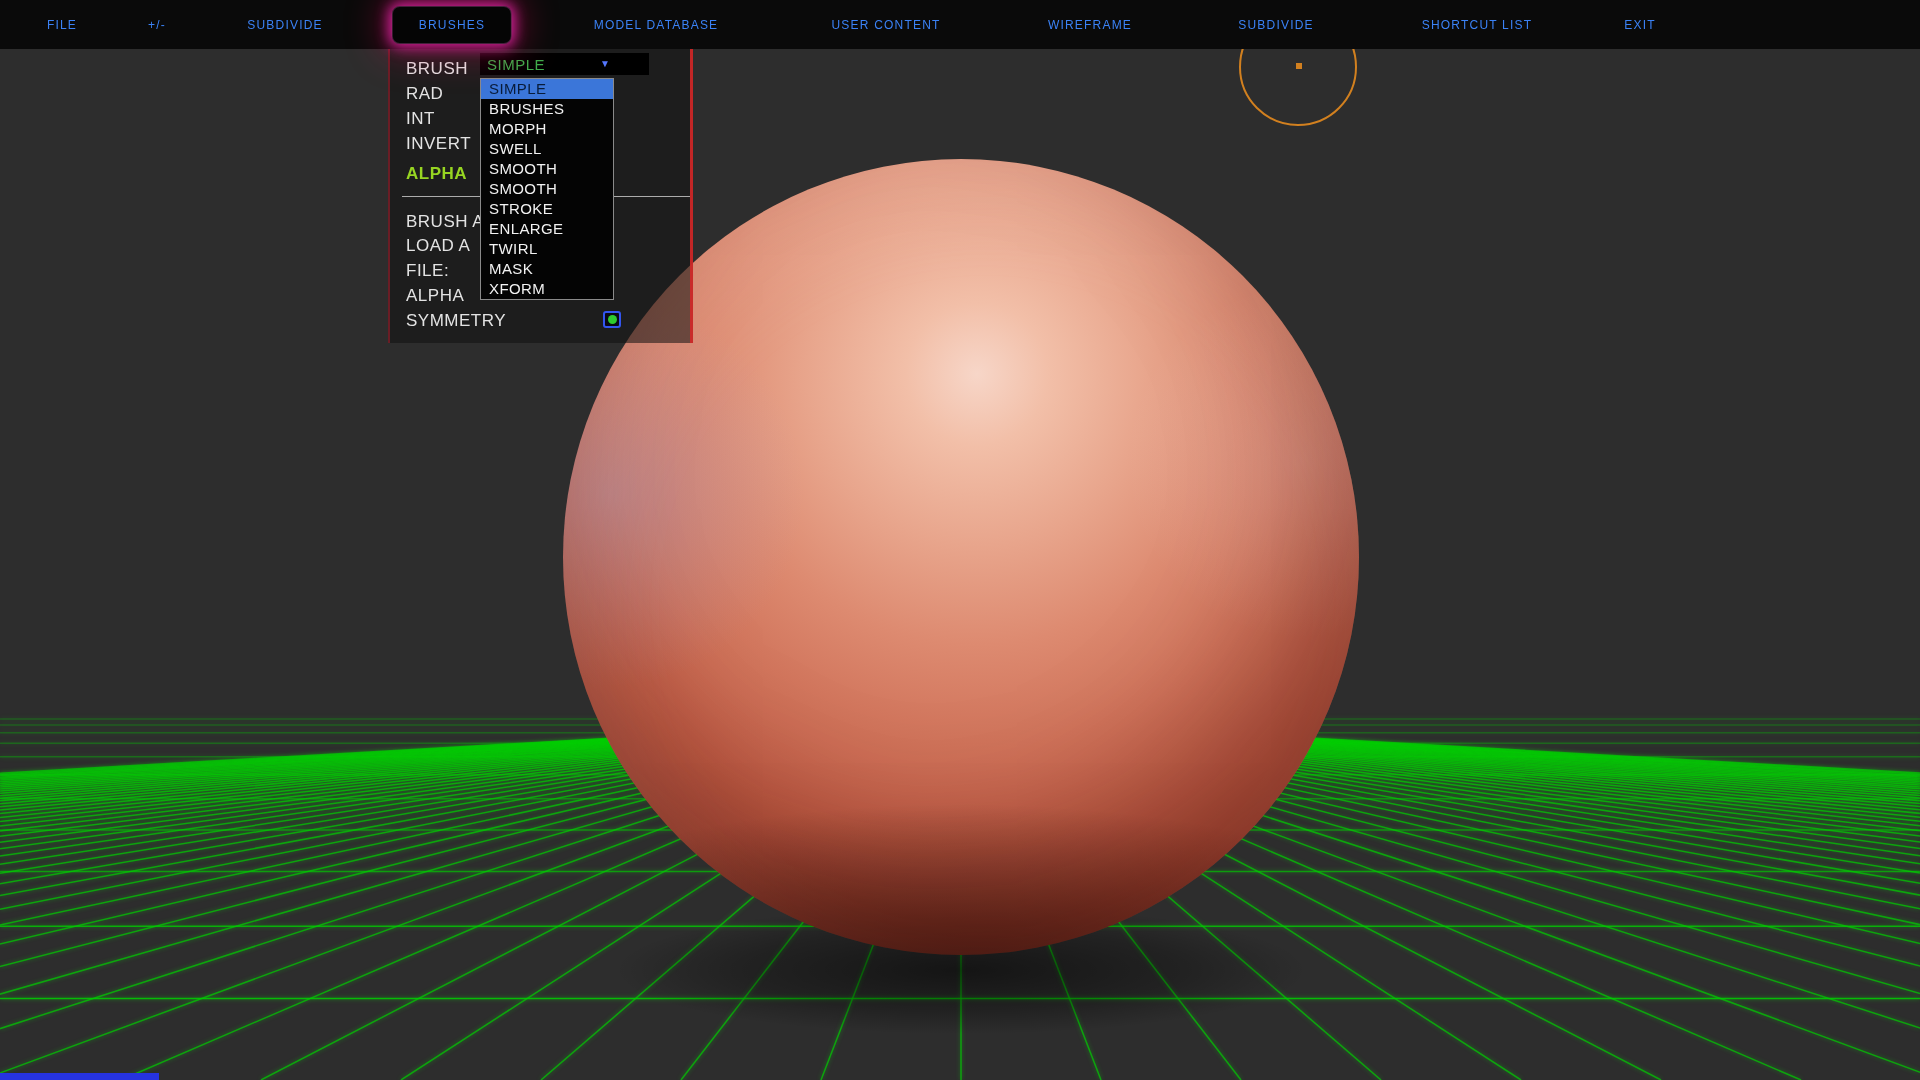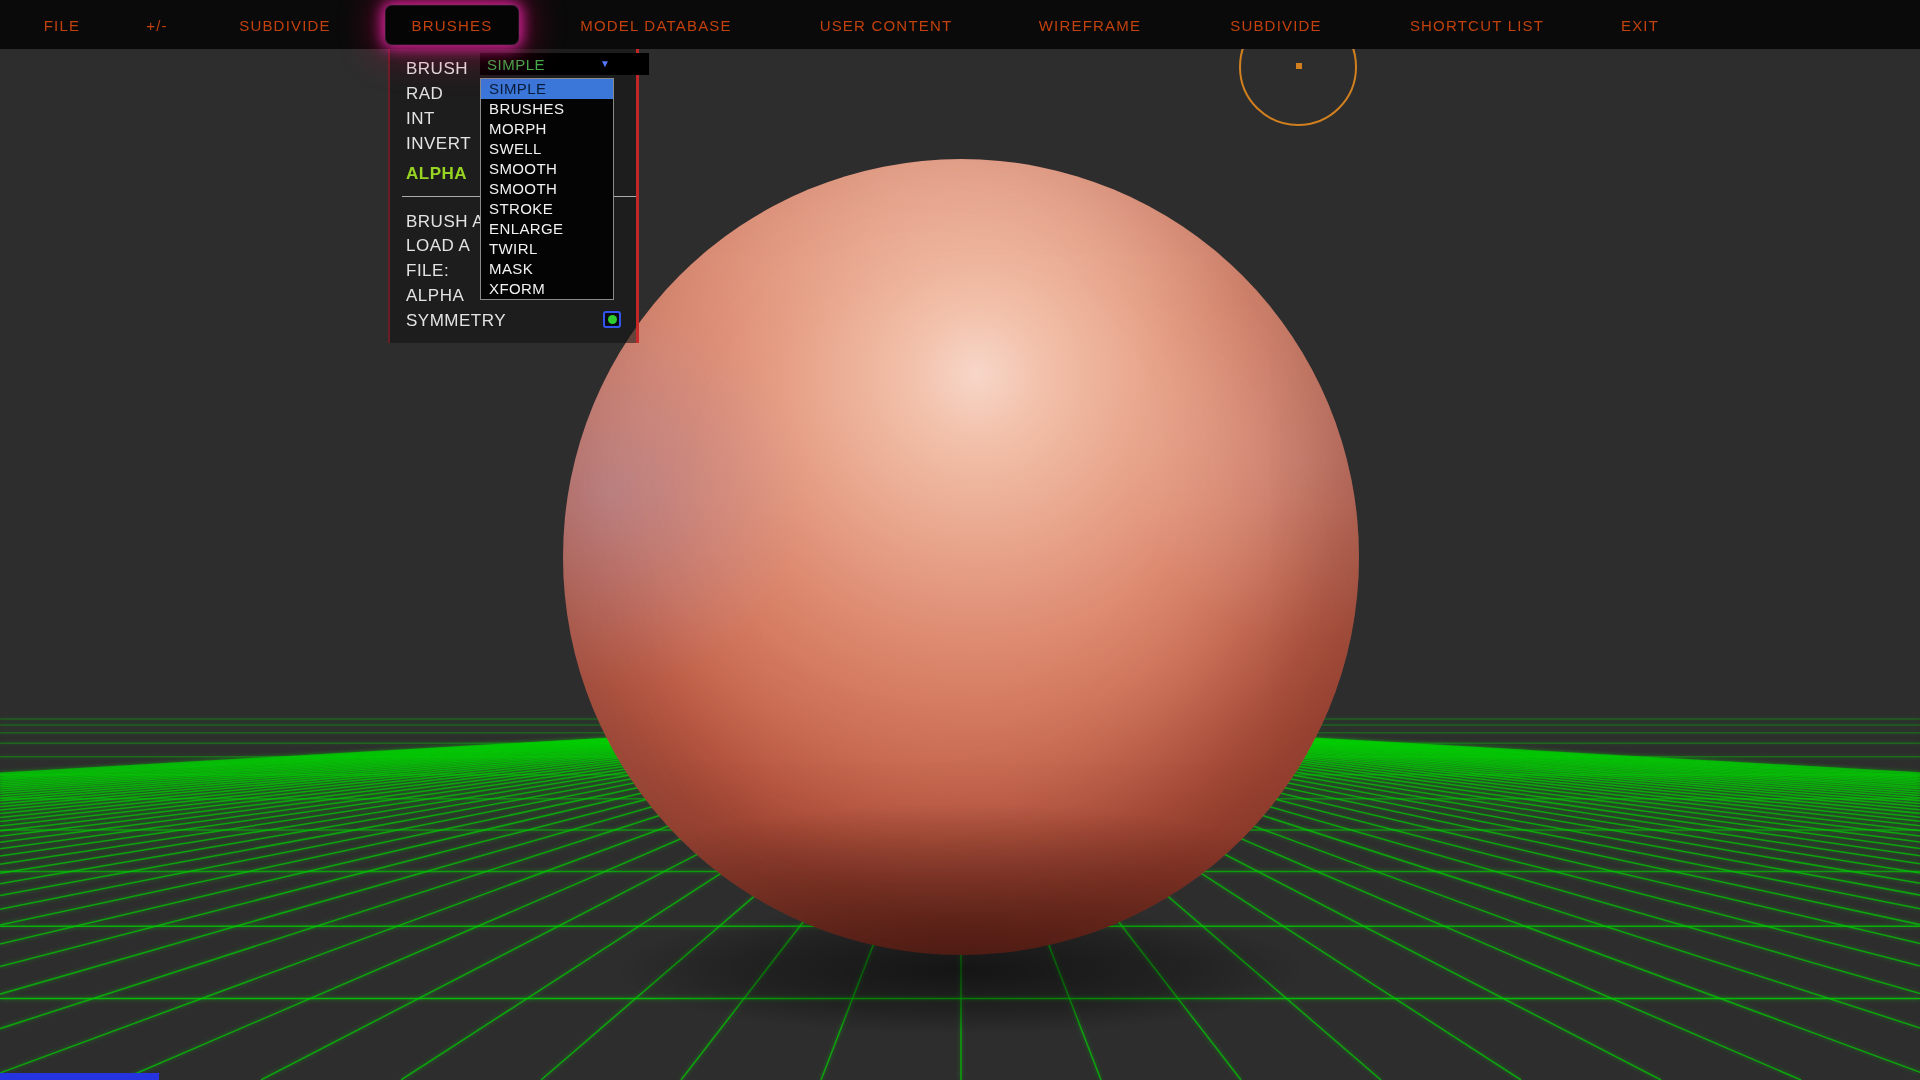--- a/index.html
+++ b/index.html
@@ -20,28 +20,28 @@
         radial-gradient(circle at 93% 38%, rgba(235,230,245,0.16) 0%, rgba(235,230,245,0) 20%),
         radial-gradient(circle at 52% 27%, #f7d6c8 0%, #f2bfa8 10%, #e8a58c 24%, #dd8a70 38%,
                         #d0735a 52%, #c05c45 66%, #a84834 80%, #8c3826 91%, #5e2418 100%);
       box-shadow: inset -30px -90px 140px rgba(60,10,5,0.35), inset 25px 45px 90px rgba(255,235,225,0.14); }
   .cursor-circle { position:absolute; left:1239px; top:8px; width:118px; height:118px; border-radius:50%;
       border:2px solid #d2801f; z-index:4; }
   .cursor-dot { position:absolute; left:55px; top:53px; width:6px; height:6px; background:#d2801f; }
 
   
   .menubar { position:absolute; left:0; top:0; width:1920px; height:49px; background:#0a0a0a; z-index:20; }
-  .menu-item { position:absolute; top:50%; transform:translate(-50%,-50%); color:#c2410c; font-size:15px;
+  .menu-item { position:absolute; top:50%; transform:translate(-50%,-50%); color:#3b82f6; font-size:12px;
       letter-spacing:1.2px; white-space:nowrap; cursor:default; }
   .menu-item.active { background:#050505; border-radius:8px; padding:11px 26px;
       box-shadow:0 0 14px 3px rgba(255,40,190,0.8), 0 0 36px 12px rgba(255,0,90,0.28);
       border:1px solid rgba(255,120,220,0.25); }
 
   
-  .panel { position:absolute; left:388px; top:49px; width:251px; height:294px; z-index:10;
+  .panel { position:absolute; left:388px; top:49px; width:305px; height:294px; z-index:10;
       background:rgba(16,16,16,0.55);
       border-left:2px solid rgba(170,30,45,0.55); border-right:3px solid rgba(212,40,40,0.9); }
   .plabel { position:absolute; left:16px; color:#e3e3e3; font-size:17px; letter-spacing:0.5px; white-space:nowrap; }
   .plabel.green { color:#97d522; font-weight:bold; }
   .pdivider { position:absolute; left:12px; right:0; top:147px; height:1px; background:rgba(220,220,220,0.75); }
 
   .bselect { position:absolute; left:90px; top:4px; width:169px; height:22px; background:#000;
       display:flex; align-items:center; padding-left:7px; }
   .bselect .val { color:#3fae4c; font-size:15px; letter-spacing:0.5px; }
   .bselect .arrow { position:absolute; right:39px; top:5px; color:#5577ff; font-size:10px; }

